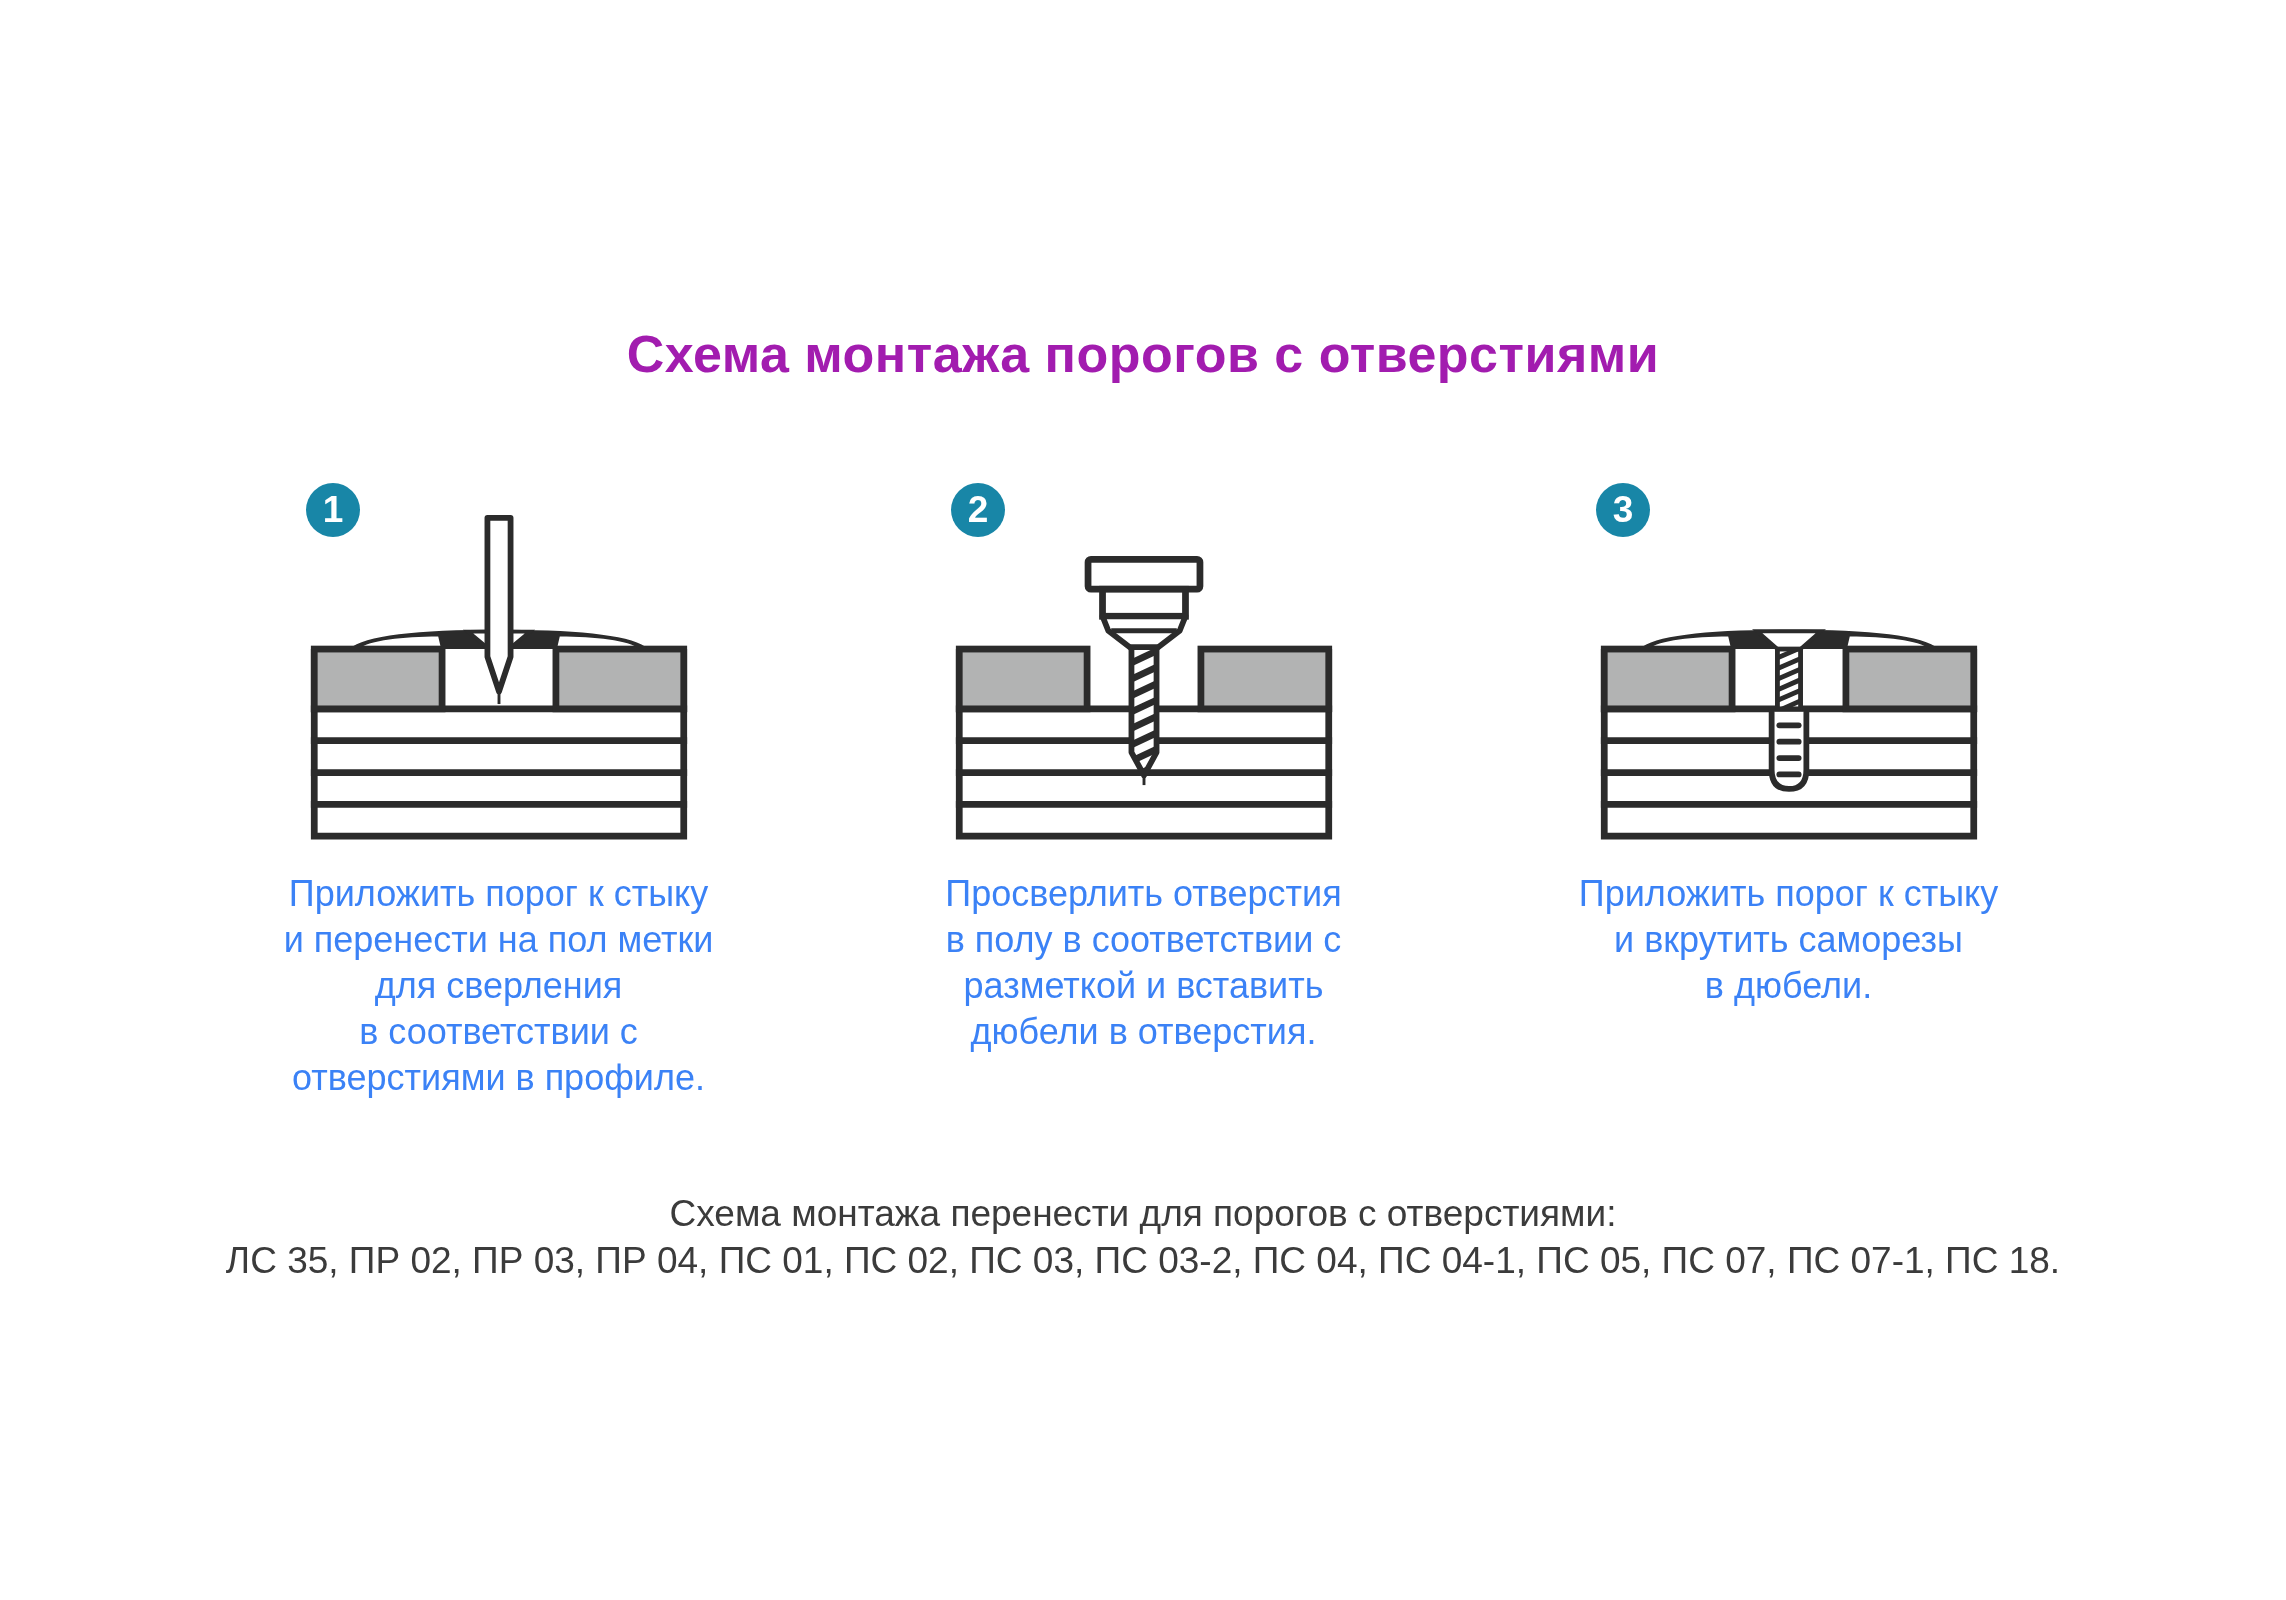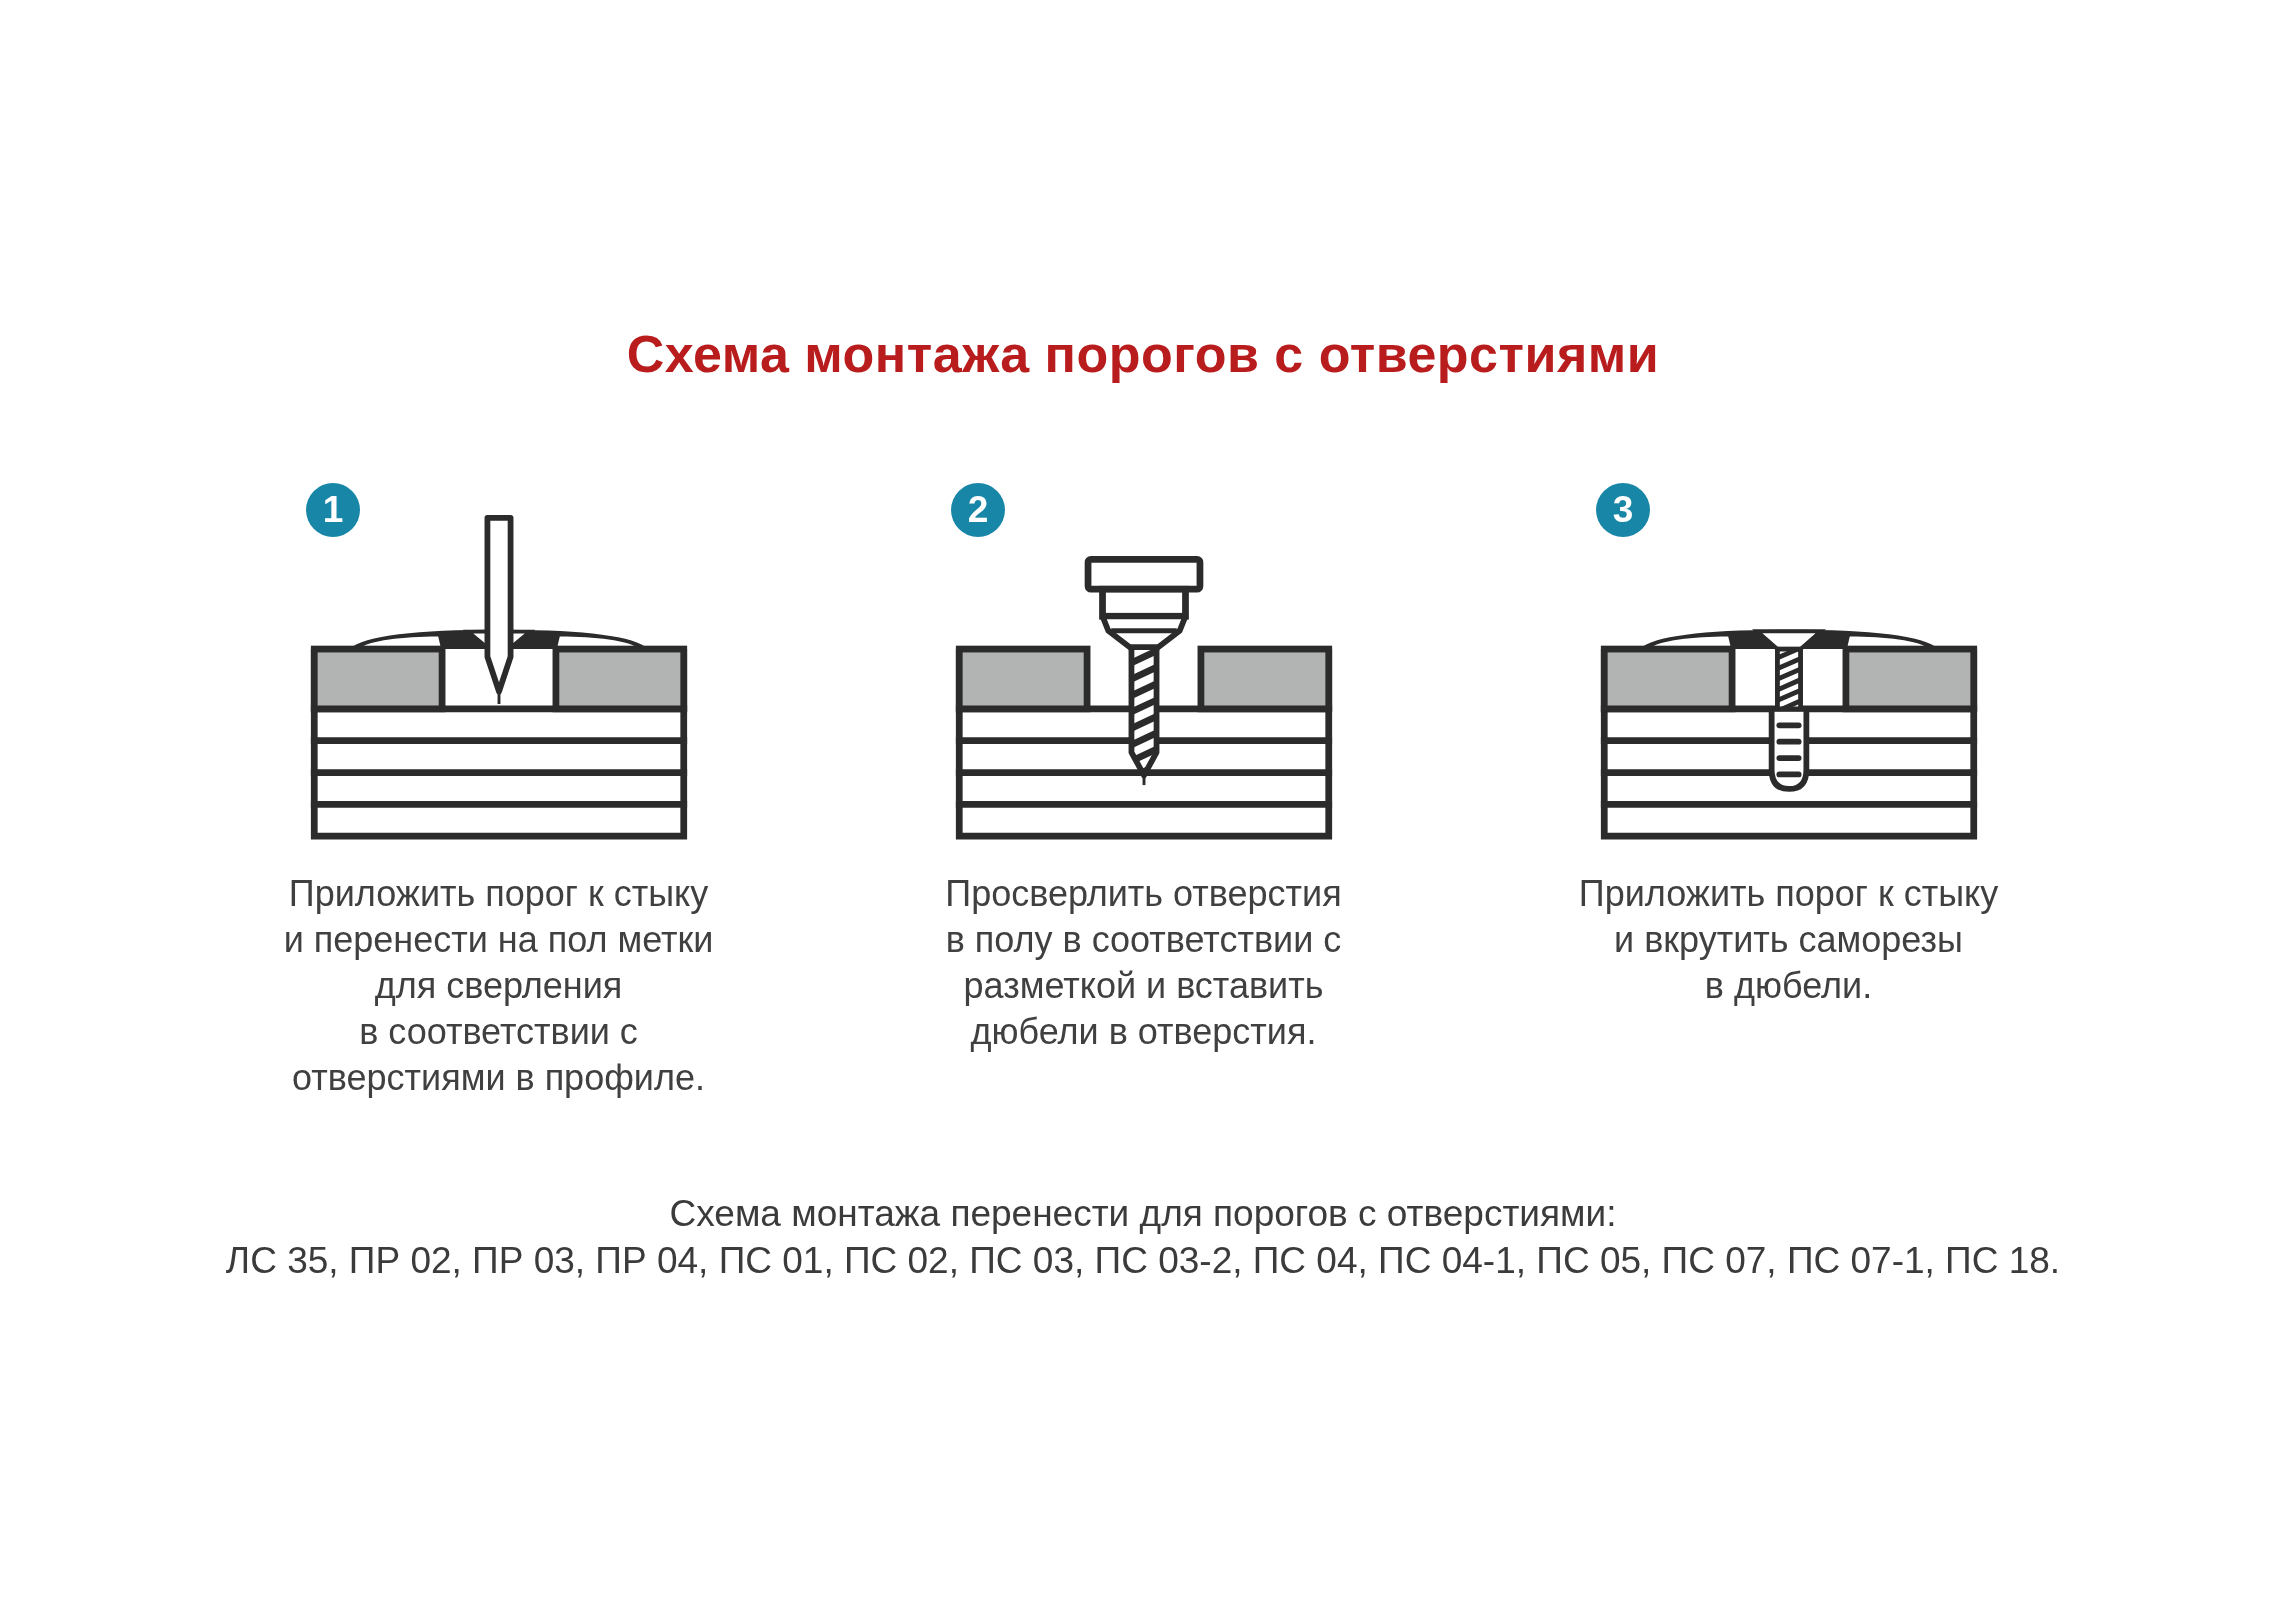--- a/index.html
+++ b/index.html
@@ -7,40 +7,40 @@
     position:relative;
     width:2286px;height:1601px;
     background:#ffffff;
     font-family:"Liberation Sans", sans-serif;
     overflow:hidden;
   }
   .title{
     position:absolute;top:326px;left:0;right:0;
     margin:0;text-align:center;
     font-size:52px;line-height:56px;font-weight:700;
-    color:#b91c1c;letter-spacing:0.5px;
+    color:#a21caf;letter-spacing:0.5px;
   }
   .columns{
     position:absolute;top:480px;left:176px;width:1935px;
     display:flex;flex-direction:row;
   }
   .column{width:645px;position:relative;}
   .badge{
     position:absolute;left:130px;top:2.9px;
     width:54px;height:54px;border-radius:50%;
     background:#1886a7;color:#ffffff;
     display:flex;align-items:center;justify-content:center;
     font-size:37px;font-weight:700;
   }
   .diagram{width:386px;height:328px;margin:34px auto 0;}
   .caption{
     margin:29px 0 0;
     text-align:center;
     font-size:36px;line-height:46px;
-    color:#404040;
+    color:#3b82f6;
     white-space:pre-line;
   }
   .footer{
     position:absolute;top:1190px;left:0;right:0;
     text-align:center;color:#3b3b3b;
   }
   .footer p{margin:0;font-size:37px;line-height:47px;}
   svg{display:block;}
 </style>
 </head>

